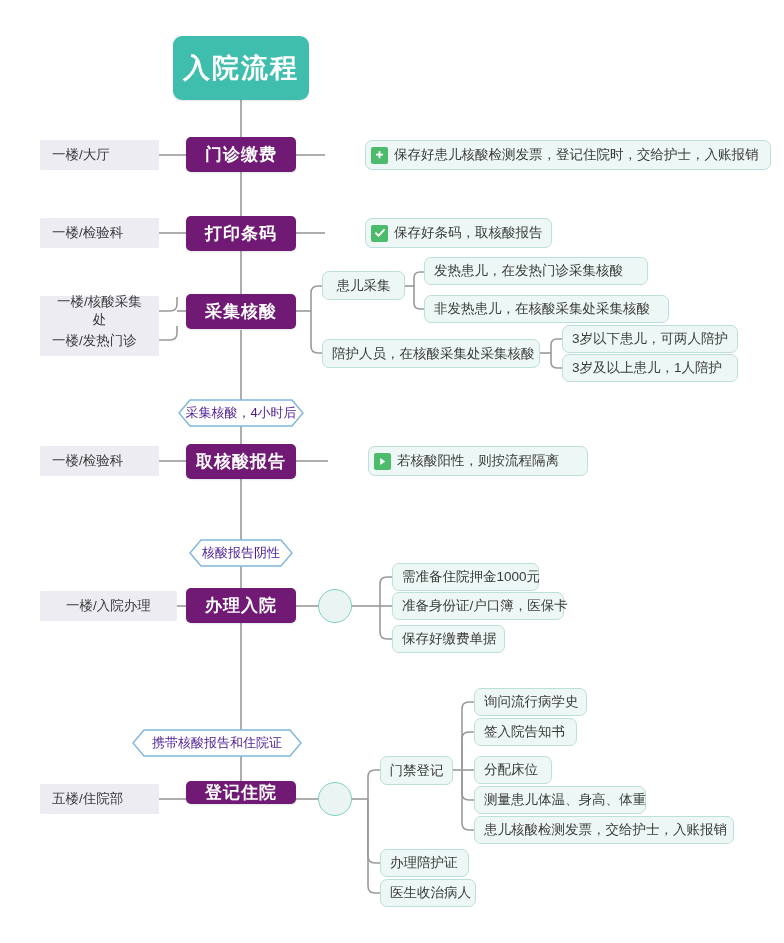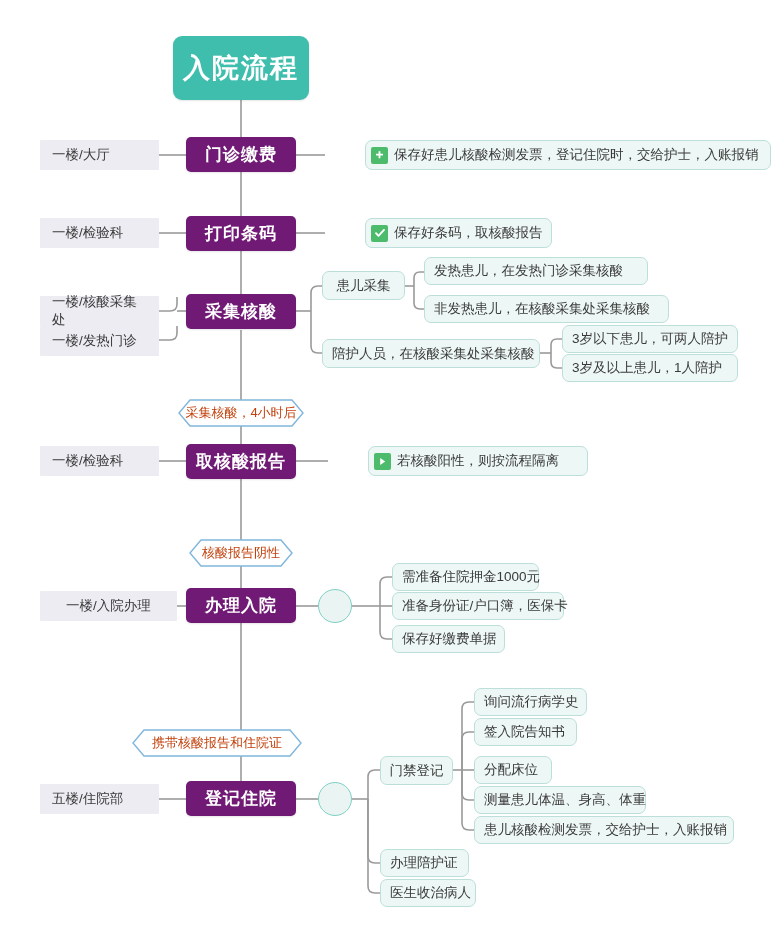--- a/index.html
+++ b/index.html
@@ -72,21 +72,21 @@
     display:inline-flex;align-items:center;justify-content:center;
     margin-right:6px;
   }
   .badge svg{display:block;}
 
   
   .hexwrap{position:absolute;}
   .hexwrap .hexlabel{
     position:absolute;left:0;top:0;width:100%;height:100%;
     display:flex;align-items:center;justify-content:center;
-    font-size:13px;color:#c2410c;
+    font-size:13px;color:#4c1d95;
     box-sizing:border-box;
     padding-bottom:1px;
   }
   .hexwrap svg{position:absolute;left:0;top:0;overflow:visible;}
 
   
   .junction{
     position:absolute;
     border-radius:50%;
     background:#EAF5F3;
@@ -202,21 +202,21 @@
   </div>
   <div class="node note withicon" style="left:325px;top:218px;width:187px;height:30px;">
     <span class="badge">
       <svg width="12" height="12" viewBox="0 0 12 12">
           <path d="M2 6.2l2.5 2.6L10 2.9" stroke="#fff" stroke-width="1.9" fill="none" stroke-linecap="round" stroke-linejoin="round"></path>
         </svg>
     </span>
     <span>保存好条码，取核酸报告</span>
   </div>
 
-  <div class="node loc" style="left:40px;top:296px;width:119px;height:30px;">
+  <div class="node loc" style="left:40px;top:296px;width:119px;height:30px;text-align:center;">
     <span>一楼/核酸采集处</span>
   </div>
   <div class="node loc" style="left:40px;top:326px;width:119px;height:30px;">
     <span>一楼/发热门诊</span>
   </div>
   <div class="node step" style="left:186px;top:294px;width:110px;height:35px;">
     <span>采集核酸</span>
   </div>
 
   <div class="node note" style="left:322px;top:271px;width:83px;height:29px;justify-content:center;">
@@ -289,21 +289,21 @@
   <div class="hexwrap" style="left:133px;top:730px;width:168px;height:26px;">
     <svg width="168" height="26" viewBox="0 0 168 26" xmlns="http://www.w3.org/2000/svg">
       <path d="M11,0 H157 L168,13 L157,26 H11 L0,13 Z" fill="#ffffff" stroke="#7FB6DC" stroke-width="1.4"></path>
     </svg>
     <div class="hexlabel">携带核酸报告和住院证</div>
   </div>
 
   <div class="node loc" style="left:40px;top:784px;width:119px;height:30px;">
     <span>五楼/住院部</span>
   </div>
-  <div class="node step" style="left:186px;top:781px;width:110px;height:35px;align-items:center;">
+  <div class="node step" style="left:186px;top:781px;width:110px;height:23px;align-items:center;">
     <span>登记住院</span>
   </div>
   <div class="junction" style="left:318px;top:782px;width:34px;height:34px;"></div>
 
   <div class="node note" style="left:380px;top:756px;width:73px;height:29px;justify-content:center;">
     <span>门禁登记</span>
   </div>
   <div class="node note" style="left:474px;top:688px;width:113px;height:28px;">
     <span>询问流行病学史</span>
   </div>

